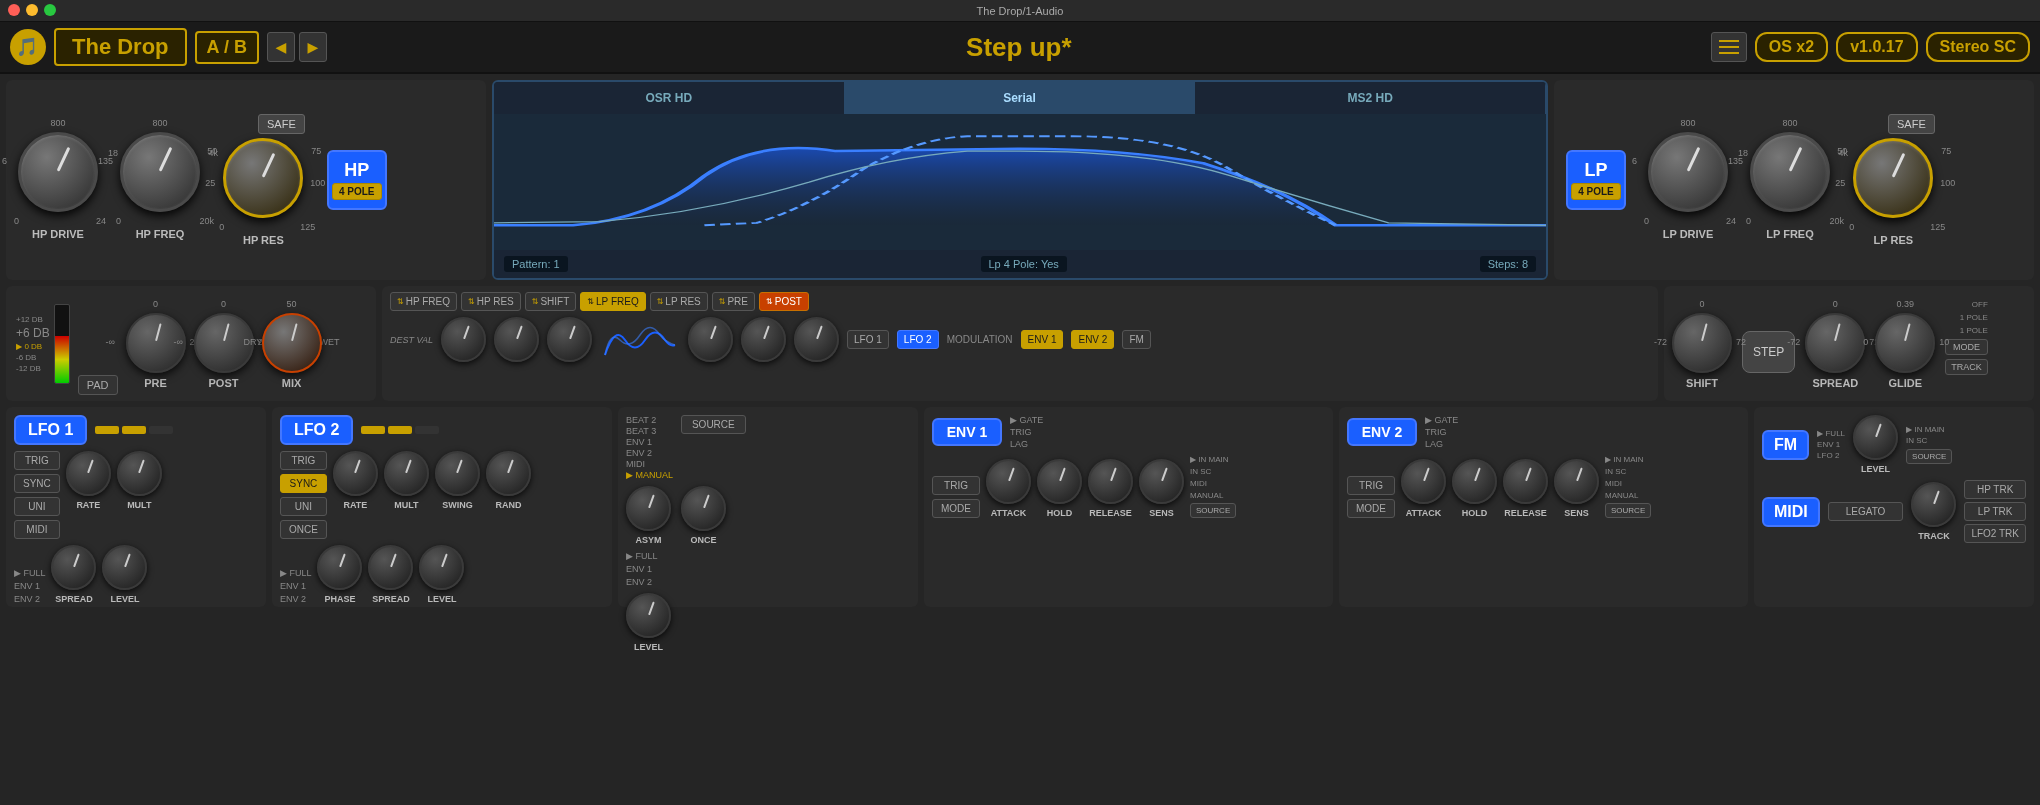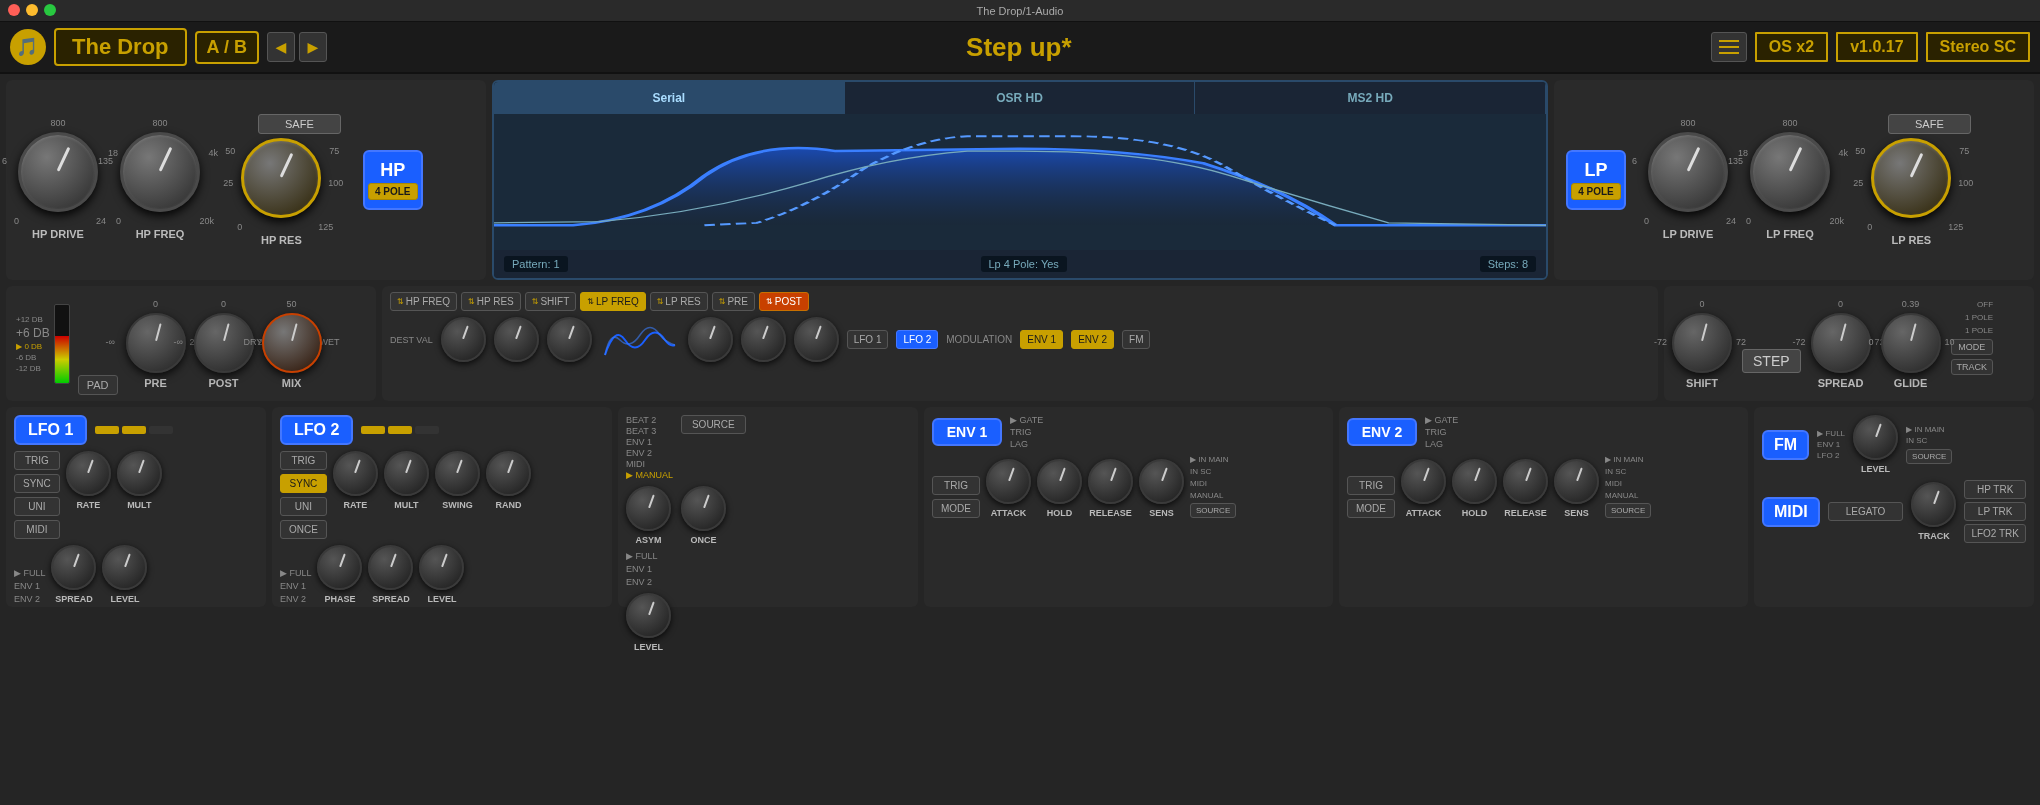--- a/index.html
+++ b/index.html
@@ -133,21 +133,21 @@
       height: 2px;
       background: #c8a000;
     }
     .toolbar-btn {
       background: #2a2200;
       border: 2px solid #c8a000;
       color: #c8a000;
       font-size: 16px;
       font-weight: bold;
       padding: 4px 12px;
-      border-radius: 1px;
+      border-radius: 12px;
       cursor: pointer;
     }
 
     
     .content {
       flex: 1;
       display: flex;
       flex-direction: column;
       background: #252525;
       padding: 6px;
@@ -204,21 +204,21 @@
       font-size: 10px;
       font-weight: bold;
       padding: 2px 6px;
       margin-top: 2px;
     }
     .safe-btn {
       background: #444;
       border: 1px solid #666;
       color: #ccc;
       font-size: 11px;
-      padding: 3px 26px;
+      padding: 3px 8px;
       border-radius: 3px;
     }
 
     
     .display-section {
       flex: 1;
       background: #1a2a3a;
       border-radius: 6px;
       border: 2px solid #2a4a6a;
       overflow: hidden;
@@ -537,23 +537,23 @@
       padding: 3px 6px;
       border-radius: 3px;
       cursor: pointer;
       white-space: nowrap;
     }
 
     .step-btn {
       background: #444;
       border: 1px solid #666;
       color: #ccc;
-      font-size: 14px;
-      padding: 3px 10px;
-      border-radius: 3px;
+      font-size: 12px;
+      padding: 13px 10px;
+      border-radius: 8px;
     }
 
     .mid-right-section {
       background: #2a2a2a;
       border-radius: 6px;
       padding: 8px;
       width: 370px;
       display: flex;
       align-items: center;
       gap: 10px;
@@ -670,25 +670,25 @@
         <div style="display:flex;flex-direction:column;align-items:center;gap:6px;margin-left:16px;">
           <div class="filter-type-btn">
             <span>HP</span>
             <div class="filter-sub-btn">4 POLE</div>
           </div>
         </div>
       </div>
 
       <div class="display-section" style="flex:1;">
         <div class="display-tabs">
+          <div class="display-tab">
+            <span>OSR HD</span>
+          </div>
           <div class="display-tab active">
             <span>Serial</span>
-          </div>
-          <div class="display-tab">
-            <span>OSR HD</span>
           </div>
           <div class="display-tab">
             <span>MS2 HD</span>
           </div>
         </div>
         <div class="display-canvas">
           
           <svg width="100%" height="100%" viewBox="0 0 400 110" preserveAspectRatio="none">
             <defs>
               <linearGradient id="filterGrad" x1="0" y1="0" x2="0" y2="1">
@@ -837,21 +837,21 @@
             <span style="font-size:8px;color:#c8a000;">⇅</span>
             <span>PRE</span>
           </button>
           <button class="mod-btn orange-active">
             <span style="font-size:8px;">⇅</span>
             <span>POST</span>
           </button>
         </div>
 
         <div class="mod-knobs-row">
-          <div style="display:flex;flex-direction:column;align-items:center;gap:2px;">
+          <div style="display:flex;flex-direction:column;align-items:center;gap:2px;font-style:italic;">
             <span style="font-size:9px;color:#888;">DEST VAL</span>
           </div>
 
           <div class="small-knob"></div>
           <div class="small-knob"></div>
           <div class="small-knob"></div>
 
           <div style="display:flex;align-items:center;">
             <svg width="80" height="40" viewBox="0 0 80 40">
               <path d="M5,35 Q15,5 25,20 Q35,35 45,20 Q55,5 65,20 Q70,27 75,25" fill="none" stroke="#1a5fff" stroke-width="2"></path>

